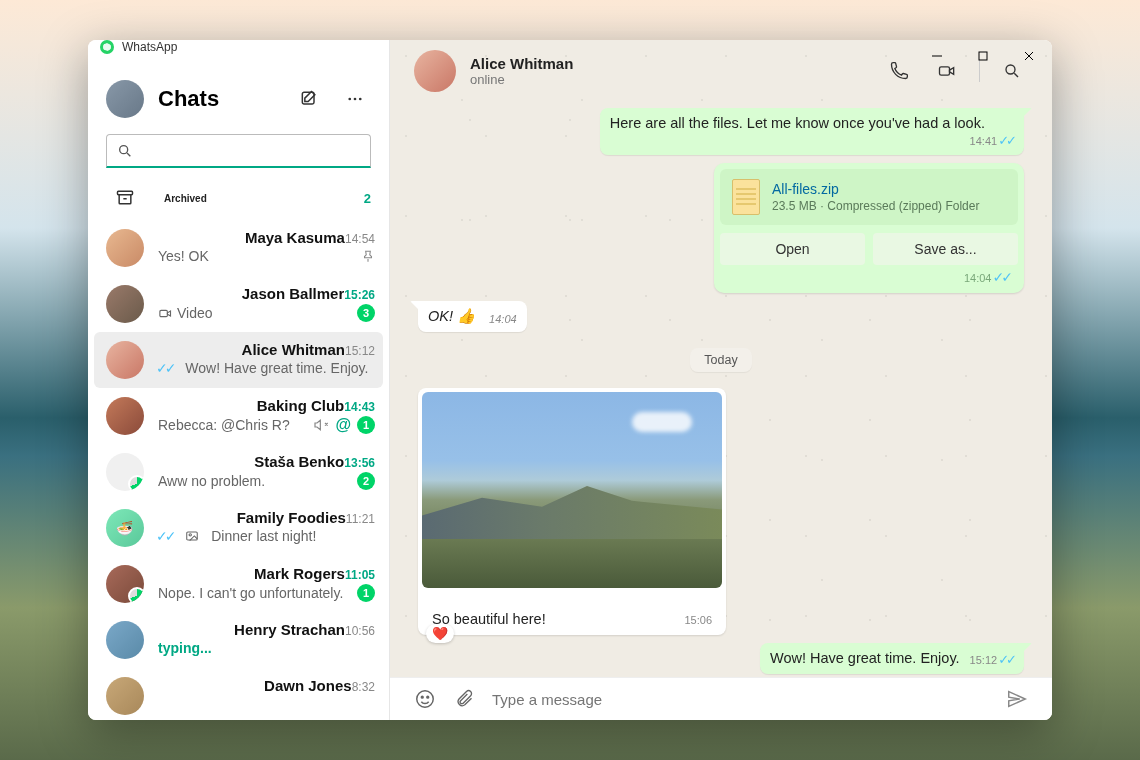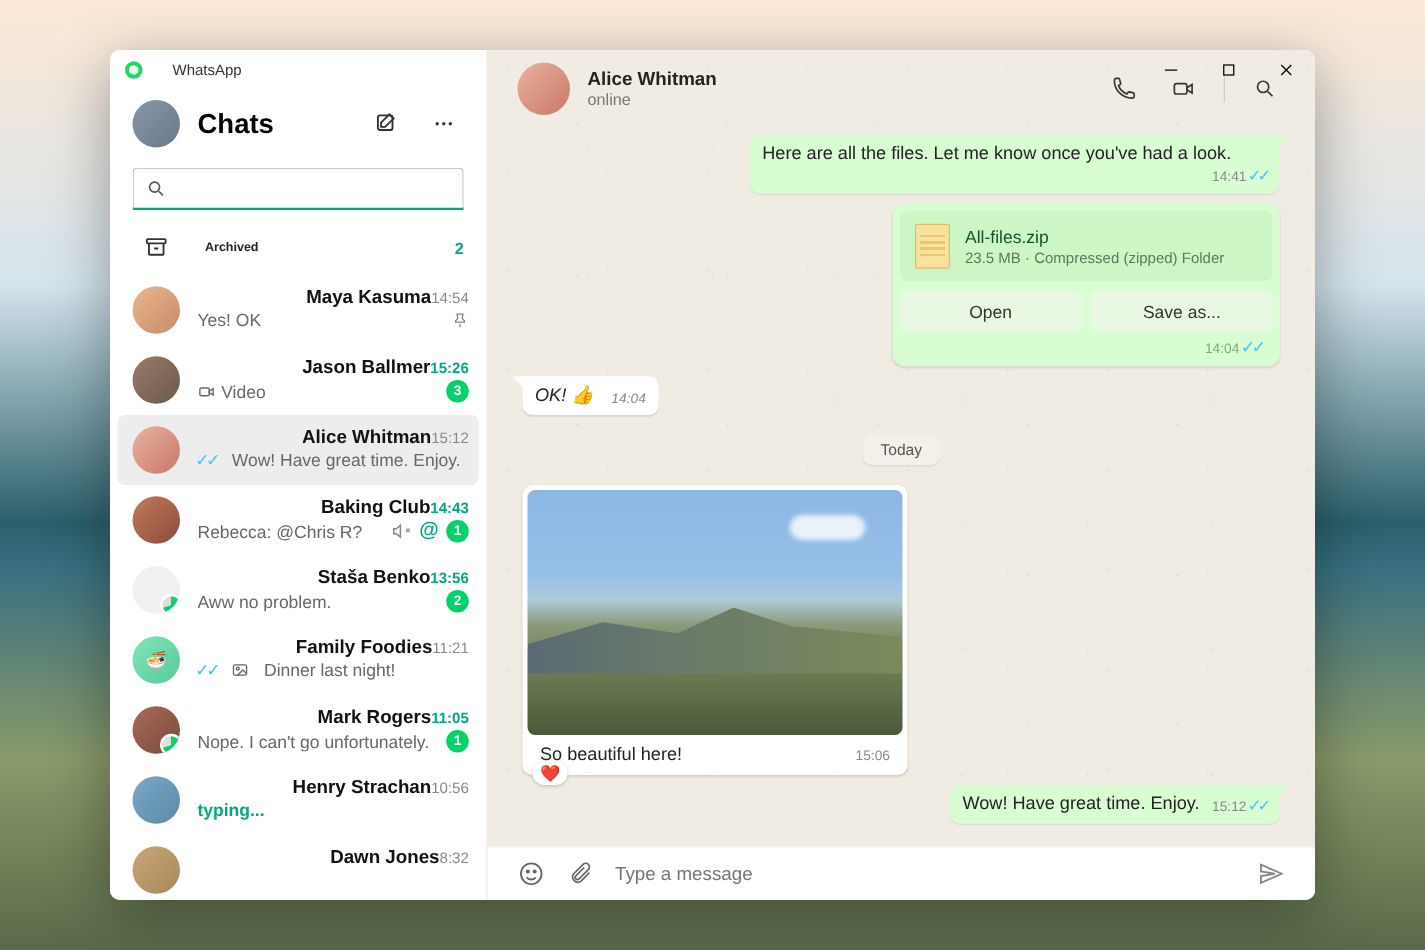--- a/index.html
+++ b/index.html
@@ -1,19 +1,19 @@
 <!DOCTYPE html>
 <html><head>
 <meta charset="utf-8">
 <style>
 * { box-sizing: border-box; margin: 0; padding: 0; font-family: 'Segoe UI', -apple-system, sans-serif; }
 body { width: 1140px; height: 760px; background: linear-gradient(to bottom, #fde9d6 0%, #d4e4ec 30%, #2a5f6b 55%, #3a7080 60%, #8a9a6a 80%, #5a6a4a 100%); overflow: hidden; display: flex; align-items: center; justify-content: center; }
 .window { width: 964px; height: 680px; background: #fff; border-radius: 8px; box-shadow: 0 12px 48px rgba(0,0,0,.35); display: flex; overflow: hidden; position: relative; }
 .sidebar { width: 302px; border-right: 1px solid #e6e6e6; display: flex; flex-direction: column; background: #fff; }
-.titlebar { height: 32px; display: flex; align-items: center; padding: 0 12px; gap: 24px; }
+.titlebar { height: 32px; display: flex; padding: 0 12px; gap: 8px; }
 .wa-logo { width: 14px; height: 14px; background: #25d366; border-radius: 50%; position: relative; }
 .wa-logo::after { content: ""; position: absolute; inset: 3px; background: #fff; border-radius: 50%; clip-path: polygon(50% 0%, 100% 25%, 100% 75%, 60% 100%, 0% 80%, 0% 20%); opacity: .9; }
 .titlebar-text { font-size: 12px; color: #333; }
 .sb-header { display: flex; align-items: center; padding: 8px 18px 12px; gap: 14px; }
 .avatar { width: 38px; height: 38px; border-radius: 50%; background: #ccc; flex-shrink: 0; display: flex; align-items: center; justify-content: center; overflow: hidden; color: #fff; font-size: 14px; font-weight: 600; }
 .sb-title { font-size: 22px; font-weight: 600; flex: 1; }
 .icon-btn { width: 32px; height: 32px; display: flex; align-items: center; justify-content: center; cursor: pointer; color: #333; border-radius: 4px; }
 .search-wrap { padding: 4px 18px 8px; }
 .search { display: flex; align-items: center; border: 1px solid #bbb; border-bottom: 2px solid #00a884; border-radius: 4px 4px 0 0; height: 34px; padding: 0 10px; gap: 8px; }
 .search input { flex: 1; border: none; outline: none; font-size: 14px; color: #666; }
@@ -53,31 +53,31 @@
 .msg-tail-out::after { content: ""; position: absolute; top: 0; right: -8px; border: 8px solid transparent; border-top-color: #d9fdd3; border-left-color: #d9fdd3; border-radius: 2px; }
 .msg-tail-in::after { content: ""; position: absolute; top: 0; left: -8px; border: 8px solid transparent; border-top-color: #fff; border-right-color: #fff; border-radius: 2px; }
 .msg-time { display: inline-block; font-size: 11px; color: #888; margin-left: 10px; vertical-align: bottom; }
 .msg-time .ticks { font-size: 13px; }
 .msg.out .msg-time { float: right; margin-top: 2px; }
 .file-msg { align-self: flex-end; background: #d9fdd3; border-radius: 10px; box-shadow: 0 1px 2px rgba(0,0,0,.12); padding: 6px; width: 310px; }
 .file-box { background: #cef5c6; border-radius: 6px; padding: 10px 12px; display: flex; gap: 12px; align-items: center; }
 .file-icon { width: 28px; height: 36px; background: #fbe29c; border: 1px solid #d8bf6b; border-radius: 2px; position: relative; }
 .file-icon::before { content: ""; position: absolute; left: 3px; right: 3px; top: 8px; height: 20px; background: repeating-linear-gradient(to bottom, #e6c86f 0, #e6c86f 2px, transparent 2px, transparent 5px); }
 .file-info { flex: 1; }
-.file-name { font-size: 14px; color: #14532d; }
+.file-name { font-size: 14px; color: #0369a1; }
 .file-detail { font-size: 12px; color: #5a7a5a; margin-top: 2px; }
 .file-actions { display: flex; gap: 8px; margin-top: 8px; }
 .file-btn { flex: 1; background: #e9f8e3; border: none; border-radius: 4px; padding: 8px; font-size: 14px; color: #333; cursor: pointer; }
 .file-time { text-align: right; font-size: 11px; color: #7aa87a; padding: 4px 8px 2px; }
 .date-pill { align-self: center; background: #f3f0ea; color: #555; font-size: 12.5px; padding: 5px 14px; border-radius: 8px; margin: 8px 0; box-shadow: 0 1px 1px rgba(0,0,0,.06); }
 .photo-msg { align-self: flex-start; background: #fff; border-radius: 8px; padding: 4px; width: 308px; box-shadow: 0 1px 2px rgba(0,0,0,.12); position: relative; }
 .photo { width: 300px; height: 196px; border-radius: 6px; background: linear-gradient(to bottom, #8cb7e5 0%, #97c0e8 35%, #aecbd9 45%, #8a9a7a 55%, #6a7a52 75%, #4a5a3a 100%); position: relative; overflow: hidden; }
 .photo::before { content: ""; position: absolute; top: 20px; right: 30px; width: 60px; height: 20px; background: #fff; border-radius: 20px; opacity: .8; filter: blur(2px); }
 .photo::after { content: ""; position: absolute; top: 45%; left: 0; right: 0; height: 30%; background: linear-gradient(to right, #5a6a72 0%, #6a7a6a 40%, #7a8a5a 100%); clip-path: polygon(0% 60%, 20% 30%, 40% 45%, 55% 10%, 70% 35%, 100% 50%, 100% 100%, 0% 100%); }
-.photo-caption { padding: 8px 10px 4px; font-size: 14.5px; color: #222; display: flex; justify-content: space-between; align-items: baseline; }
+.photo-caption { padding: 23px 10px 4px; font-size: 14.5px; color: #222; display: flex; justify-content: space-between; align-items: baseline; }
 .heart-react { position: absolute; bottom: -8px; left: 8px; background: #fff; border-radius: 12px; padding: 2px 6px; font-size: 13px; box-shadow: 0 1px 3px rgba(0,0,0,.2); }
 .composer { display: flex; align-items: center; padding: 10px 24px; gap: 18px; background: #fff; border-top: 1px solid #eee; position: relative; z-index: 2; }
 .composer input { flex: 1; border: none; outline: none; font-size: 15px; color: #888; background: transparent; }
 .comp-icon { color: #666; cursor: pointer; }
 .av-maya { background: linear-gradient(135deg, #e8b890, #c98a66); }
 .av-jason { background: linear-gradient(135deg, #9a7a6a, #6a5a4a); }
 .av-alice { background: linear-gradient(135deg, #e8b4a0, #c97766); }
 .av-baking { background: linear-gradient(135deg, #c47a5a, #8a4a3a); }
 .av-stasa { background: #f0f0f0; color: #333; }
 .av-foodies { background: linear-gradient(135deg, #7de8b8, #5ac89a); }

